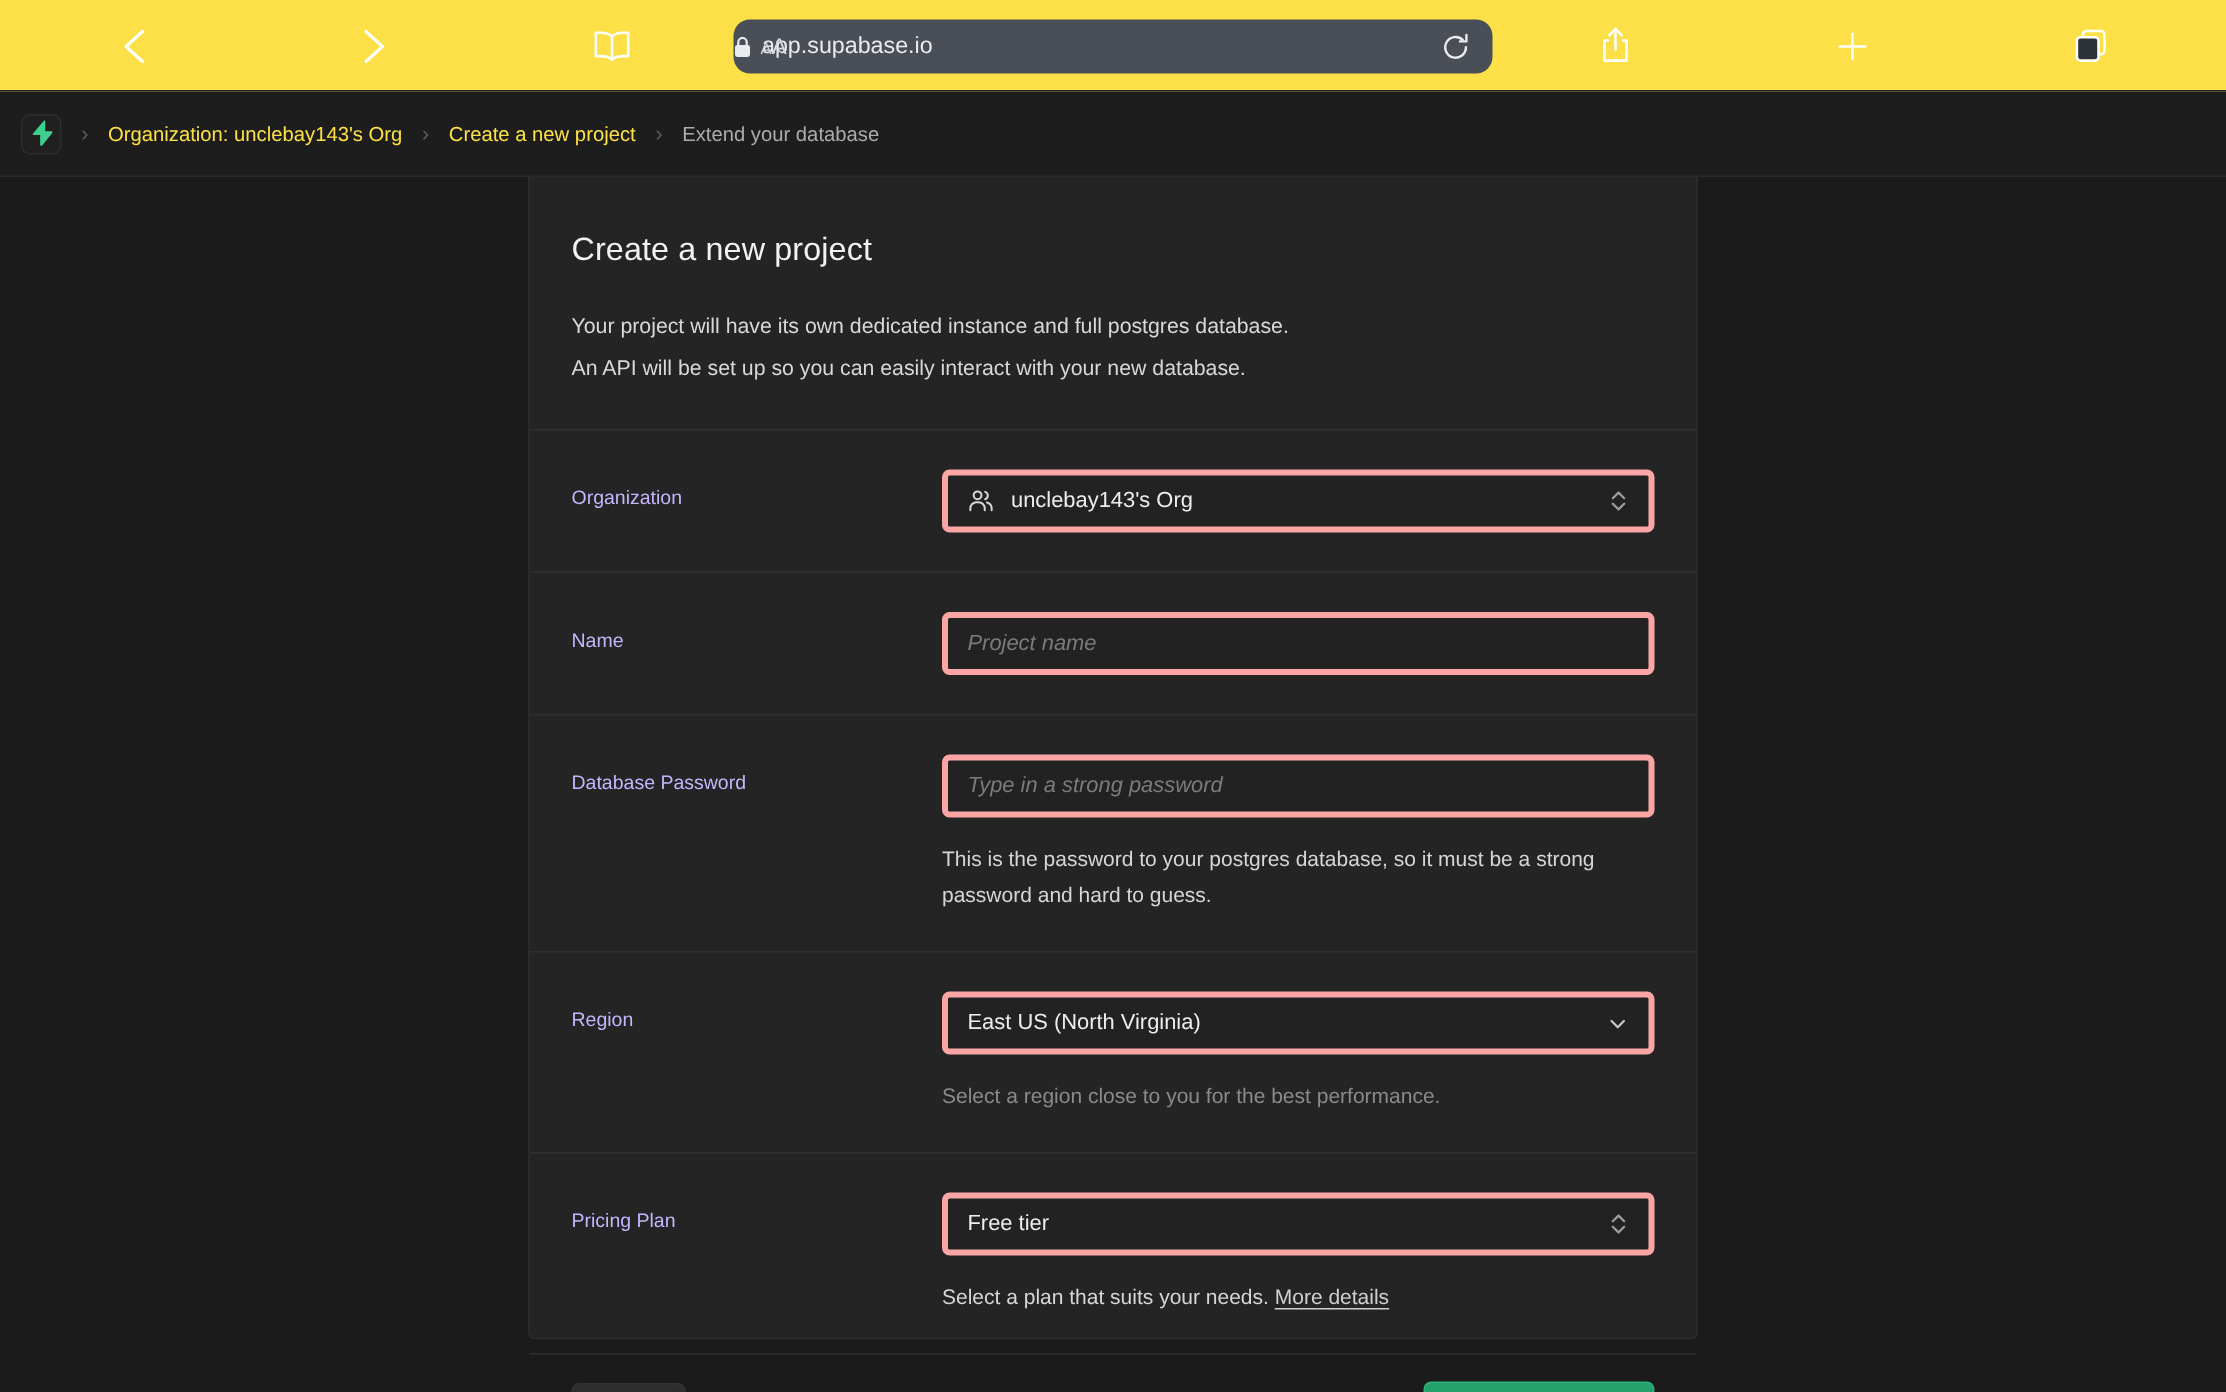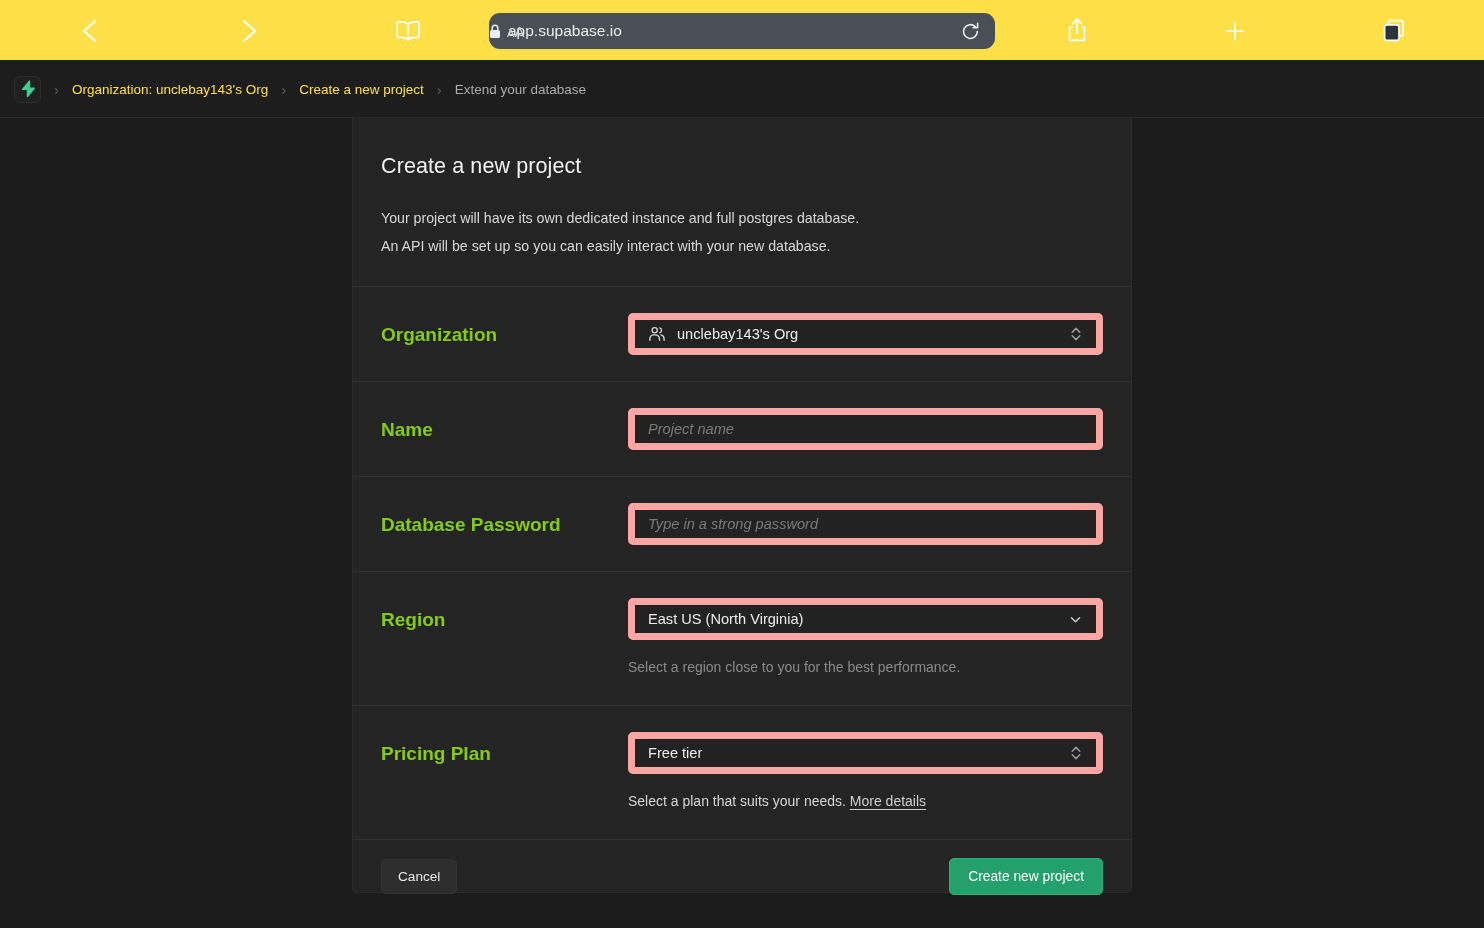--- a/index.html
+++ b/index.html
@@ -142,32 +142,31 @@
   .divider { height: 1px; background: #303030; }
 
   .row {
     display: flex;
     padding: 26px 28px;
     align-items: flex-start;
   }
   .row-label {
     width: 247px;
     flex: 0 0 247px;
-    color: #84cc16;
-    font-size: 19px;
+    color: #c4b5fd;
+    font-size: 13px;
     padding-top: 11px;
-    font-weight: bold;
   }
   .row-field { flex: 1; }
 
   .control {
     width: 475px;
     height: 42px;
     background: #222222;
-    border: 7px solid #fca5a5;
+    border: 4px solid #fca5a5;
     border-radius: 5px;
     display: flex;
     align-items: center;
     padding: 0 13px;
     position: relative;
     color: #ededed;
     font-size: 14.6px;
   }
   .control .value { color: #ededed; }
   .control .placeholder { color: #7b7b7b; font-style: italic; }
@@ -354,20 +353,21 @@
     </div>
 
     <div class="divider"></div>
 
     <div class="row">
       <div class="row-label">Database Password</div>
       <div class="row-field">
         <div class="control">
           <span class="placeholder">Type in a strong password</span>
         </div>
+        <div class="helper">This is the password to your postgres database, so it must be a strong password and hard to guess.</div>
       </div>
     </div>
 
     <div class="divider"></div>
 
     <div class="row">
       <div class="row-label">Region</div>
       <div class="row-field">
         <div class="control">
           <span class="value">East US (North Virginia)</span>

